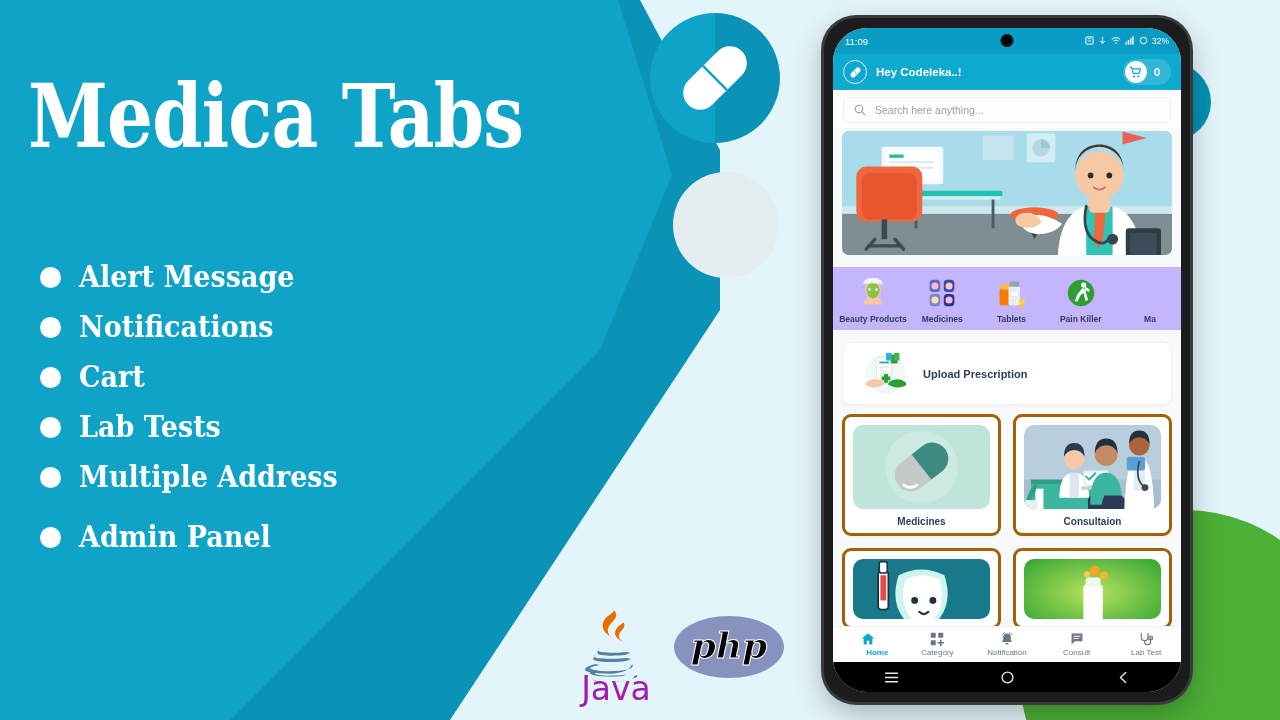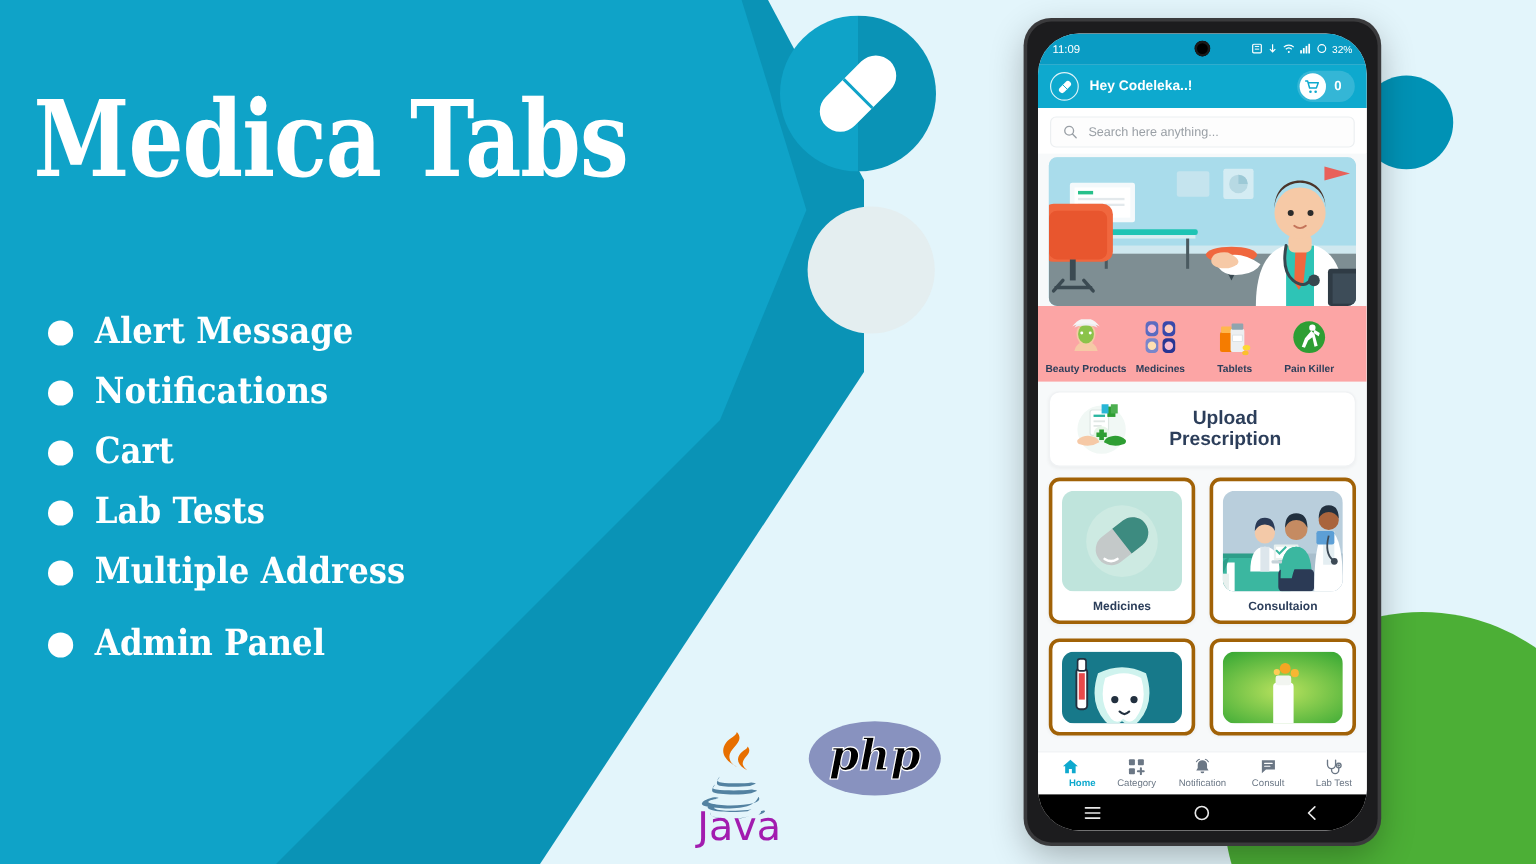--- a/index.html
+++ b/index.html
@@ -98,42 +98,42 @@
 
   
   .logos { position:absolute; left:560px; top:592px; width:240px; height:118px; }
   .java-logo { position:absolute; left:10px; top:0; width:90px; height:118px; }
   .java-text {
     position:absolute; left:6px; top:80px; width:100px;
     text-align:center;
     font-family:"DejaVu Sans", sans-serif;
     font-size:33px; color:#a21caf; line-height:1;
   }
-  .php-logo { position:absolute; left:114px; top:9px; width:110px; height:62px; }
+  .php-logo { position:absolute; left:114px; top:24px; width:110px; height:62px; }
   .php-ellipse {
     position:absolute; inset:0;
     border-radius:50%;
     background:#8892BF;
   }
   .php-text {
     position:absolute; inset:0;
     display:flex; align-items:center; justify-content:center;
     font-family:"DejaVu Serif", serif;
     font-style:italic; font-weight:bold;
     font-size:36px; color:#000;
     -webkit-text-stroke:1px #fff;
     padding-bottom:4px;
   }
 
   
   .phone {
     position:absolute;
-    left:856px; top:18px;
-    width:292px; height:684px;
-    border-radius:20px;
+    left:824px; top:18px;
+    width:366px; height:684px;
+    border-radius:32px;
     background:#1c1c1e;
     box-shadow:0 0 0 3px #3a3a3c, 0 10px 30px rgba(0,0,0,.3);
     padding:10px 9px;
   }
   .phone-screen {
     width:100%; height:100%;
     border-radius:34px;
     background:#ffffff;
     overflow:hidden;
     position:relative;
@@ -209,22 +209,22 @@
   .banner {
     height:124px; border-radius:7px; overflow:hidden;
     margin-top:3px;
     background:#a7dbe8;
     position:relative;
   }
 
   .cat-row {
     display:flex; justify-content:space-between;
     padding:9px 1px 6px;
-    background:#fca5a5;
-    margin:0 -9px;
+    background:#c4b5fd;
+    margin:12px -9px;
     padding-left:9px; padding-right:0;
     overflow:hidden;
   }
   .cat-item {
     display:flex; flex-direction:column; align-items:center;
     width:62px; flex:0 0 auto;
     gap:4px;
   }
   .cat-icon {
     width:34px; height:34px;
@@ -240,22 +240,22 @@
     height:63px;
     background:#fff;
     border:1px solid #f0f2f4;
     border-radius:9px;
     display:flex; align-items:center;
     padding:0 16px; gap:10px;
     box-shadow:0 1px 3px rgba(0,0,0,.04);
   }
   .upload-illus { width:54px; height:48px; flex:0 0 auto; }
   .upload-text {
-    flex:1 1 auto; text-align:center;
-    font-size:16px; font-weight:bold; color:#2c3e5a;
+    flex:1 1 auto; text-align:left;
+    font-size:11px; font-weight:bold; color:#2c3e5a;
     padding-right:26px;
   }
 
   .tile-grid {
     margin-top:9px;
     display:grid; grid-template-columns:1fr 1fr; gap:12px;
   }
   .tile {
     background:#fff;
     border:3px solid #a16207;

